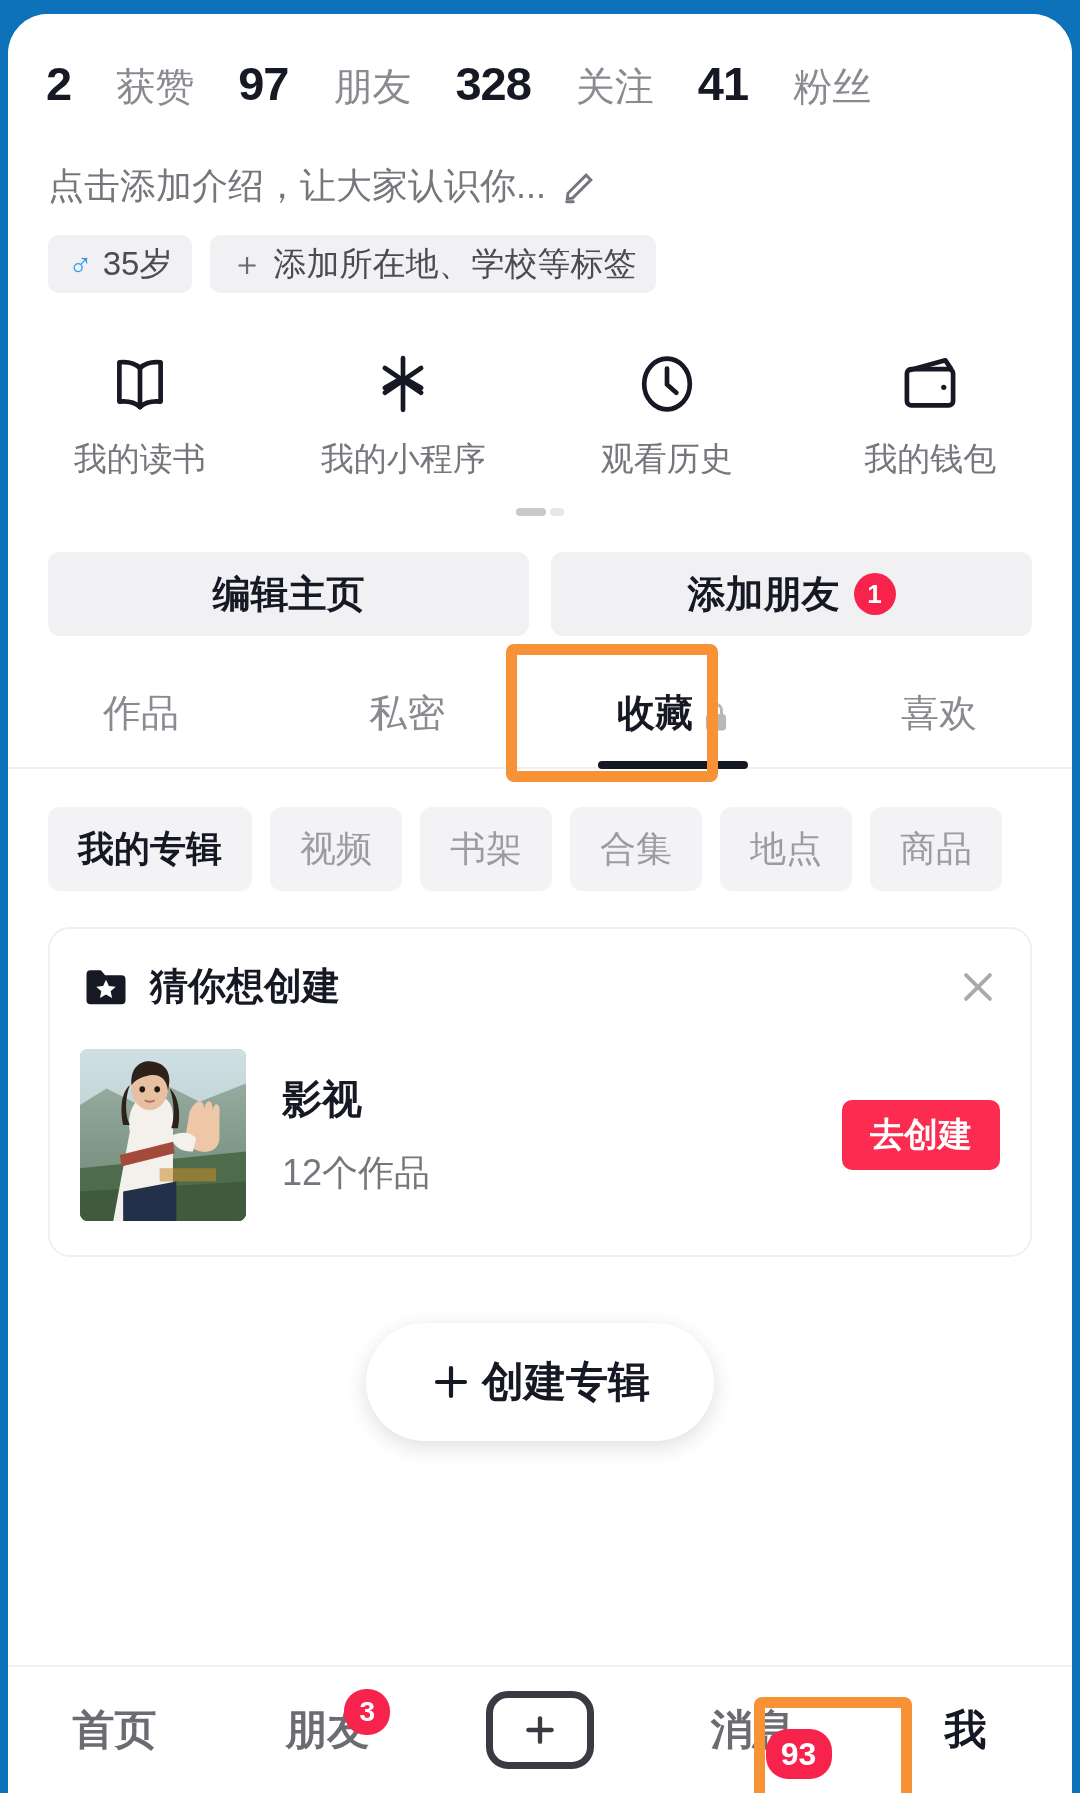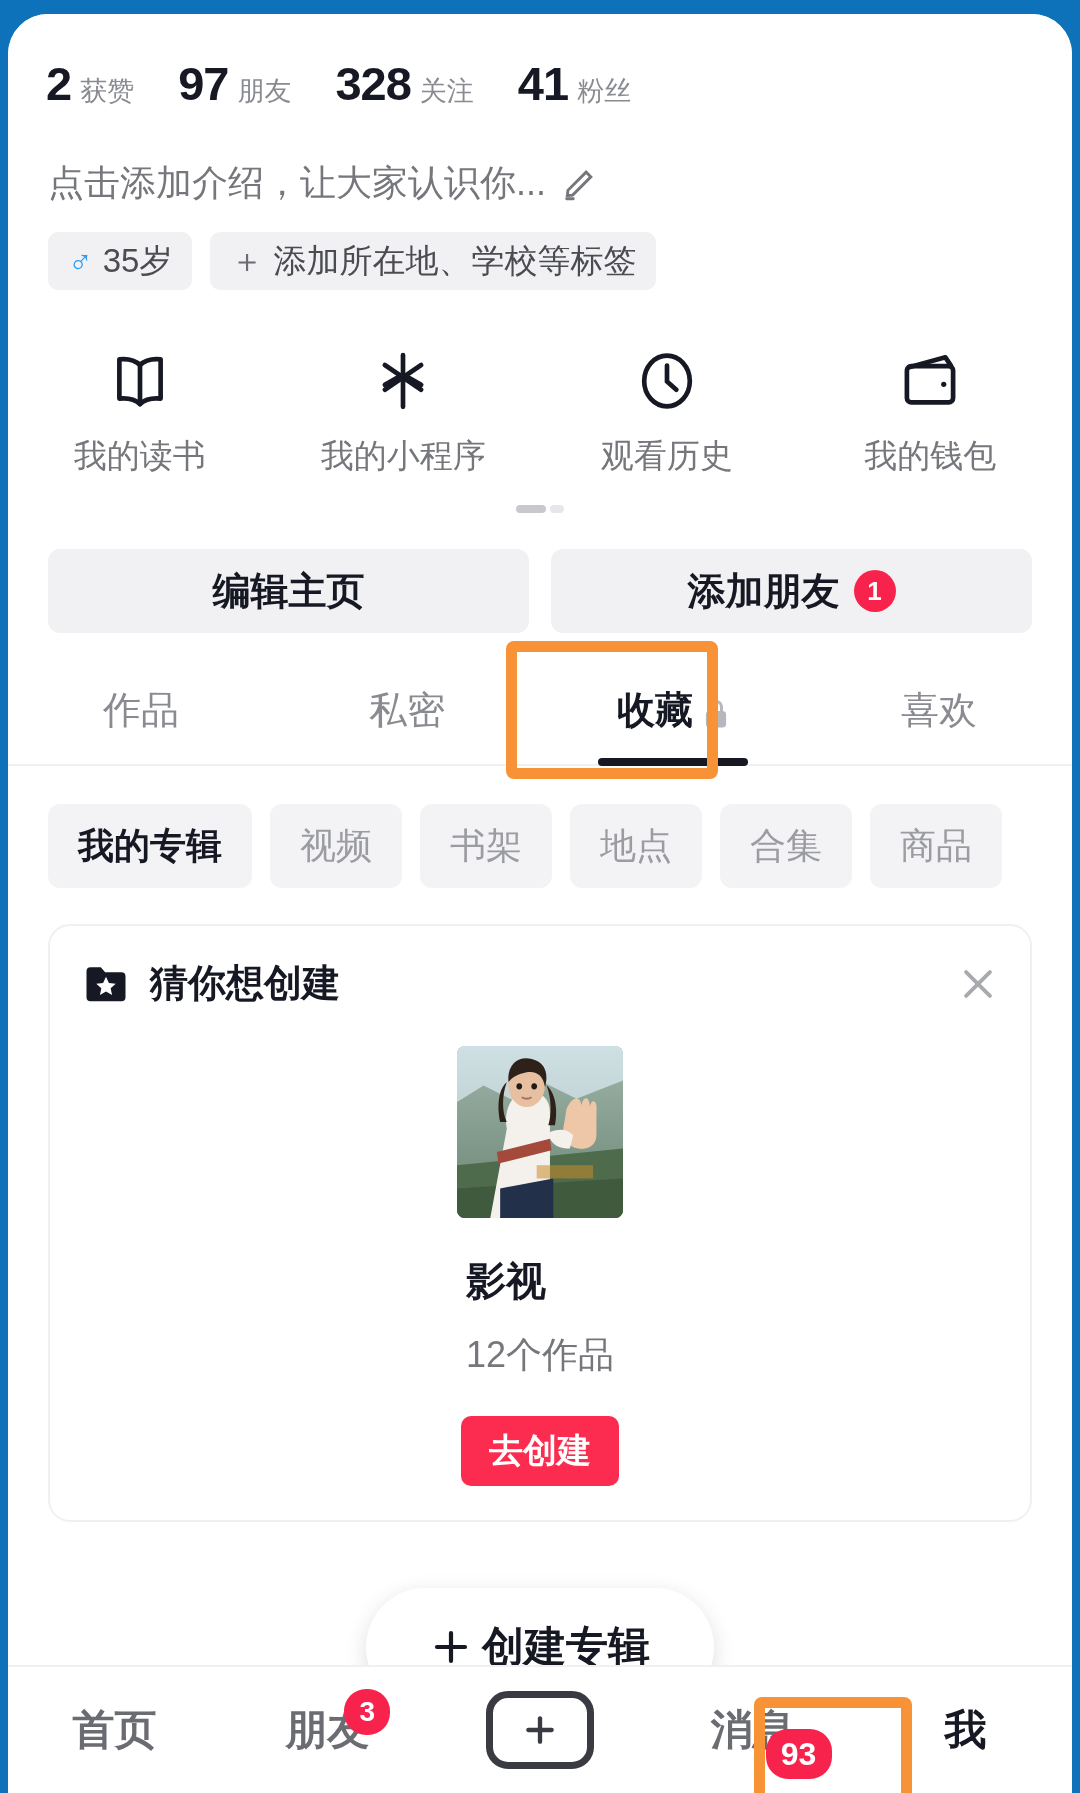--- a/index.html
+++ b/index.html
@@ -39,23 +39,24 @@
     gap: 44px;
   }
   .stat { display: flex; align-items: baseline; gap: 9px; white-space: nowrap; }
   .stat-num {
     font-size: 47px;
     font-weight: 700;
     color: #161823;
     letter-spacing: -1px;
   }
   .stat-label {
-    font-size: 27px;
+    font-size: 39px;
     color: #8a8b91;
     font-weight: 400;
+    margin-left: 36px;
   }
 
   
   .bio {
     display: flex;
     align-items: center;
     gap: 14px;
     padding: 48px 0 0 40px;
   }
   .bio-text {
@@ -215,21 +216,20 @@
   .card-head-left { display: flex; align-items: flex-start; gap: 18px; }
   .folder-ico { width: 52px; height: 52px; display: block; }
   .card-title { font-size: 38px; font-weight: 700; color: #161823; }
   .close-x { width: 44px; height: 44px; display: block; }
 
   .card-item {
     display: flex;
     align-items: center;
     padding-top: 36px;
     gap: 36px;
-    flex-direction: column;
   }
   .thumb {
     width: 166px; height: 172px;
     border-radius: 8px;
     overflow: hidden;
     flex: none;
     position: relative;
     background: #9ab2ac;
   }
   .thumb svg { display: block; width: 100%; height: 100%; }
@@ -454,24 +454,24 @@
     <div class="chip sel">
       <span>我的专辑</span>
     </div>
     <div class="chip">
       <span>视频</span>
     </div>
     <div class="chip">
       <span>书架</span>
     </div>
     <div class="chip">
+      <span>合集</span>
+    </div>
+    <div class="chip">
       <span>地点</span>
-    </div>
-    <div class="chip">
-      <span>合集</span>
     </div>
     <div class="chip">
       <span>商品</span>
     </div>
   </div>
 
   <div class="card">
     <div class="card-head">
       <div class="card-head-left">
         <span class="folder-ico">

